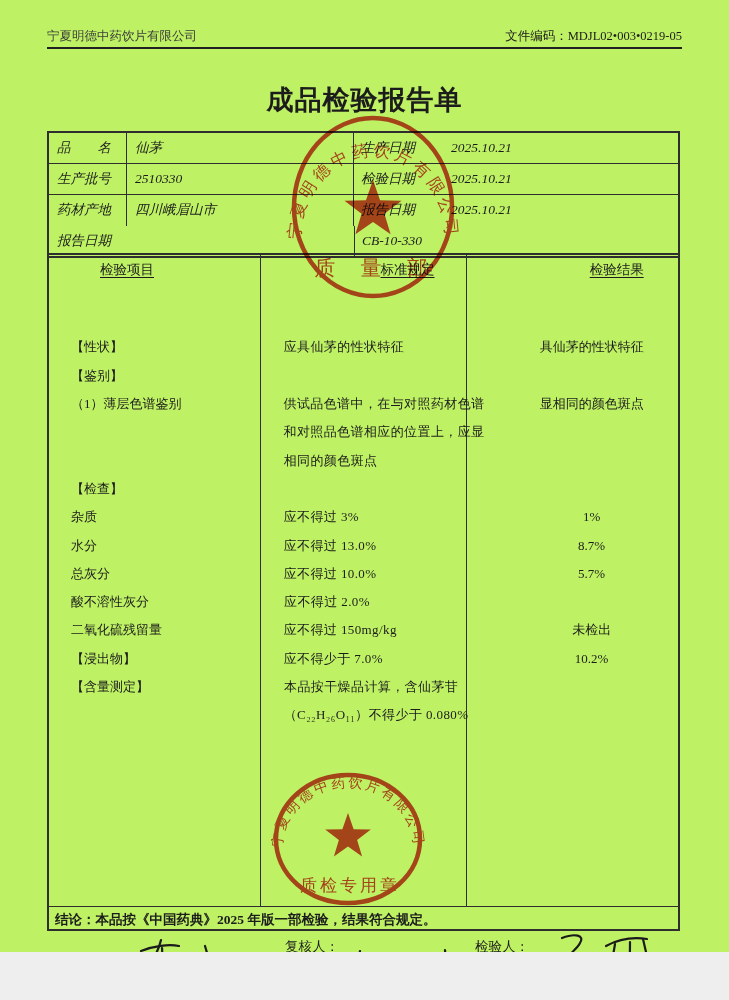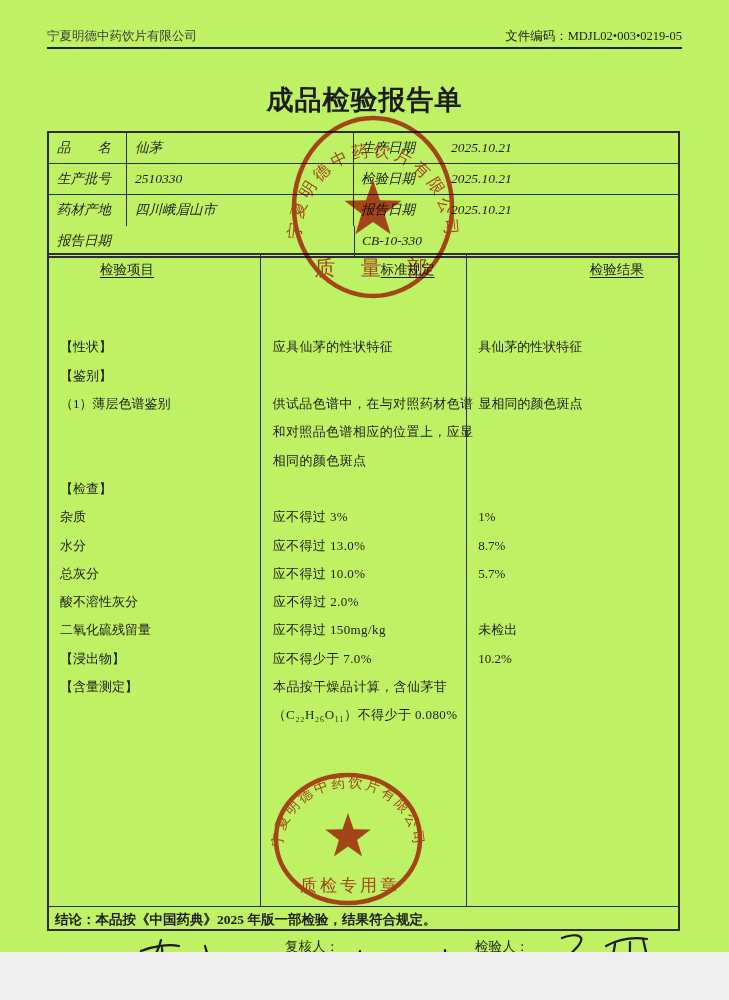--- a/index.html
+++ b/index.html
@@ -26,26 +26,26 @@
   
   .main{position:absolute;left:47px;top:253px;width:633px;height:678px;
         border:2px solid #2e2e2e;box-sizing:border-box;}
   .vline{position:absolute;top:0;width:0;height:651px;border-left:1px solid #2e2e2e;}
   .vline.v1{left:211px;} .vline.v2{left:417px;}
   .ihead{position:absolute;top:6px;left:0;width:100%;display:flex;font-size:13.5px;margin-left:45px;}
   .ihead .h{box-sizing:border-box;text-decoration:underline;text-underline-offset:3px;}
   .ihead .h1{width:211px;padding-left:6px;text-align:left;}
   .ihead .h2{width:206px;text-align:center;}
   .ihead .h3{width:213px;text-align:center;}
-  .irows{position:absolute;top:50px;left:5px;width:100%;}
+  .irows{position:absolute;top:50px;left:16px;width:100%;}
   .insp-row{display:flex;height:28.3px;align-items:center;font-size:13px;}
   .insp-row .ci{box-sizing:border-box;white-space:nowrap;overflow:visible;}
   .insp-row .c-item{width:211px;padding-left:6px;}
   .insp-row .c-std{width:206px;padding-left:8px;letter-spacing:.4px;}
-  .insp-row .c-res{width:213px;padding-left:8px;}
+  .insp-row .c-res{width:213px;padding-left:8px;text-align:center;}
   .conclusion{position:absolute;left:0;top:651px;width:100%;height:25px;
         border-top:1.5px solid #2e2e2e;box-sizing:border-box;font-size:13.5px;
         line-height:25px;padding-left:6px;font-weight:bold;}
   
   .signrow{position:absolute;left:47px;top:938px;width:635px;height:55px;font-size:13.5px;}
   .sig-label{position:absolute;top:0;}
   .sl1{left:0;margin-top:23px;} .sl2{left:238px;} .sl3{left:428px;}
   .sigsvg{position:absolute;}
   .sigsvg path{fill:none;stroke:#1b1b1b;stroke-width:2.2;stroke-linecap:round;}
   .s1{left:70px;top:-6px;} .s2{left:290px;top:-8px;} .s3{left:495px;top:-12px;}

